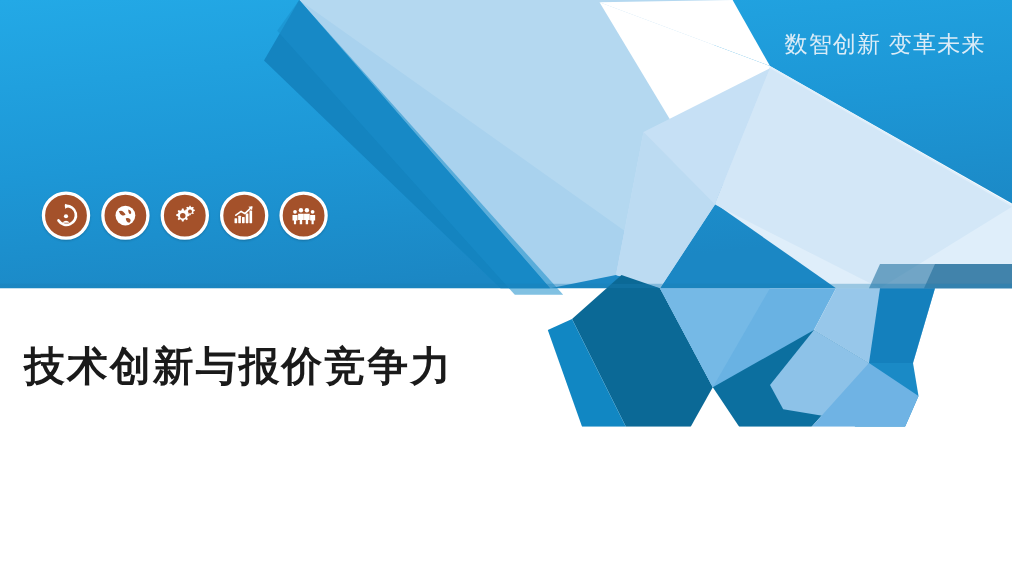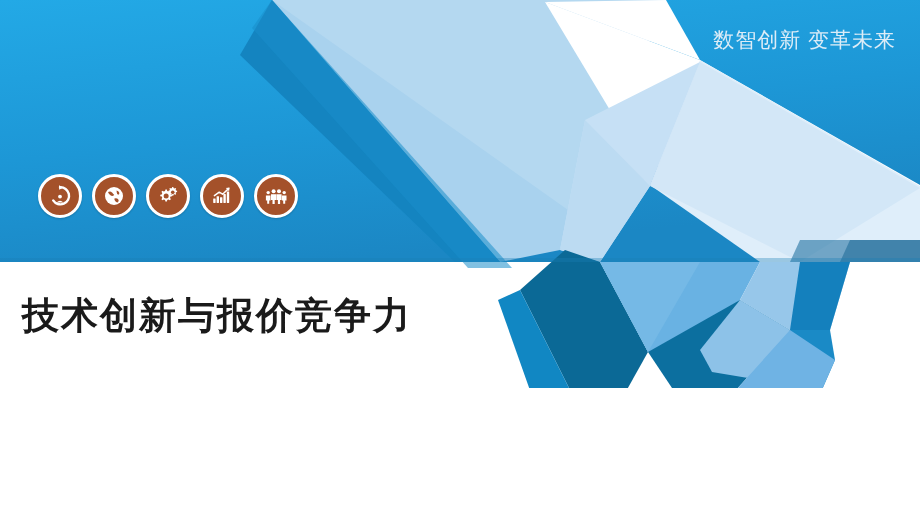--- a/index.html
+++ b/index.html
@@ -60,21 +60,21 @@
     justify-content: center;
     box-shadow: 0 1px 2px rgba(0,0,0,0.18);
   }
   .icon-badge svg {
     display: block;
   }
   
   #title {
     position: absolute;
     left: 22px;
-    top: 291px;
+    top: 308px;
     font-size: 37px;
     font-weight: bold;
     color: #1a1a1a;
     letter-spacing: 2px;
     white-space: nowrap;
     z-index: 6;
     font-family: "Liberation Sans", sans-serif;
   }
 </style>
 </head>

